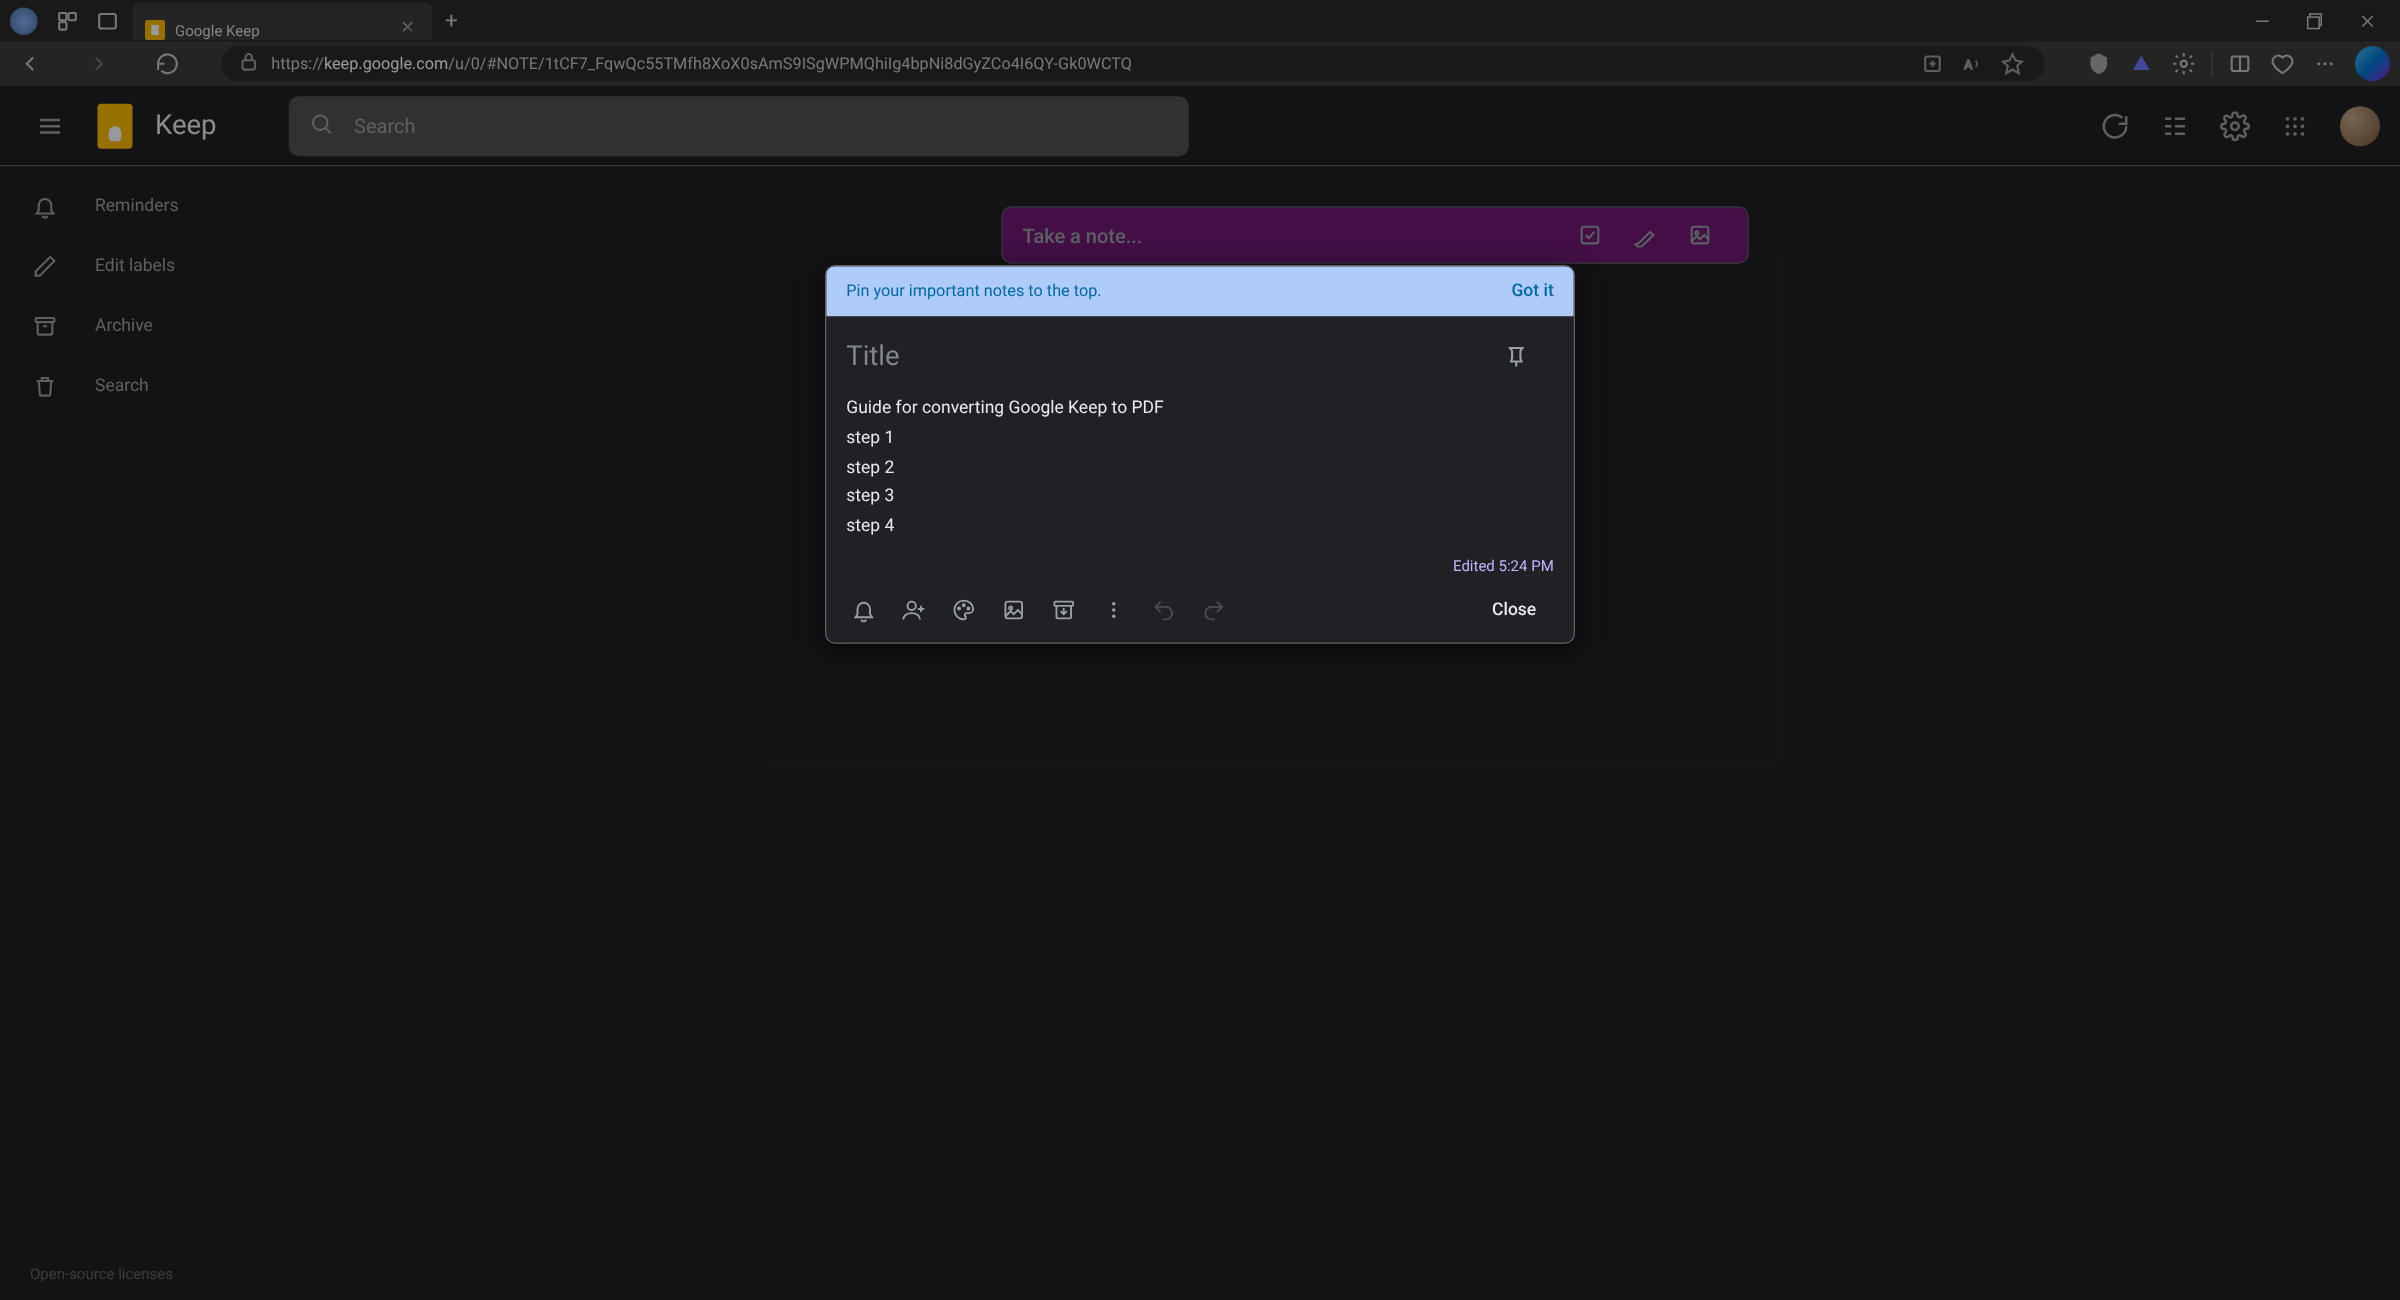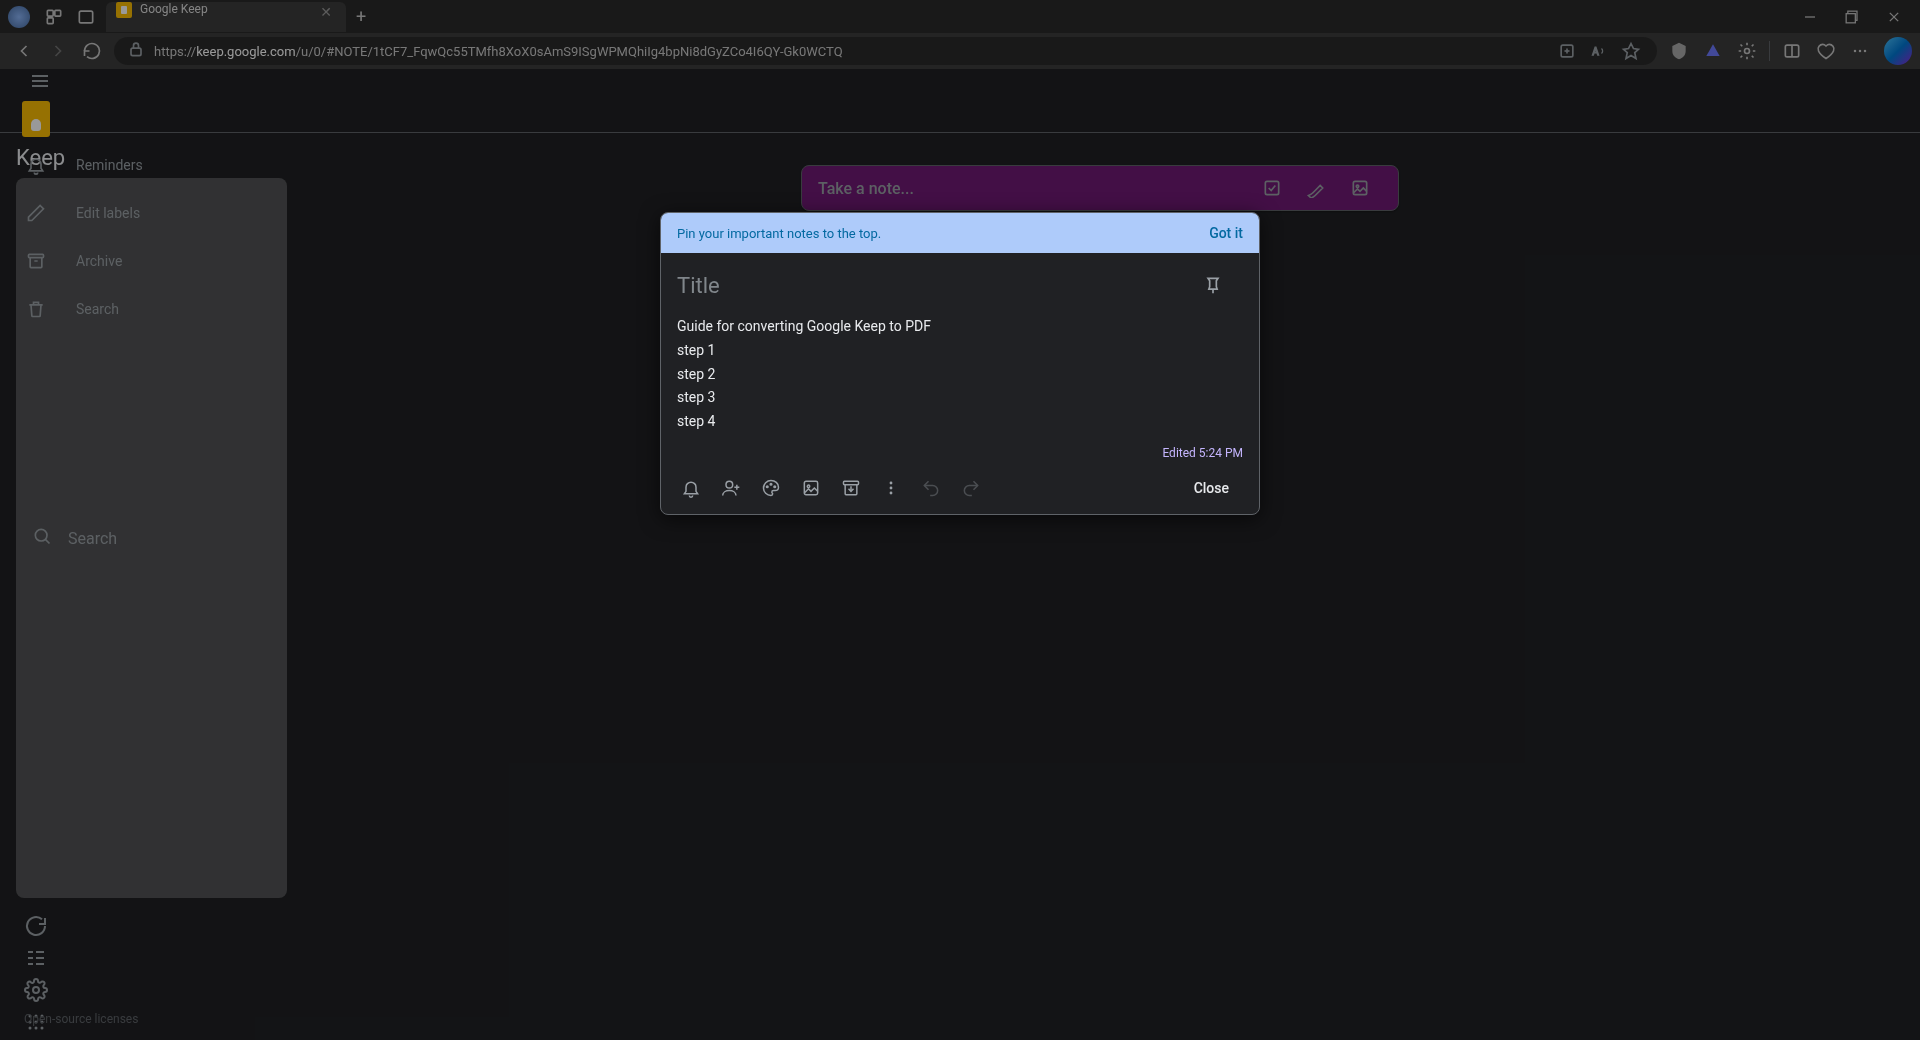--- a/index.html
+++ b/index.html
@@ -3,44 +3,44 @@
 <meta charset="utf-8">
 <style>
 * { margin: 0; padding: 0; box-sizing: border-box; font-family: 'Segoe UI', Roboto, Arial, sans-serif; }
 body { background: #202124; color: #e8eaed; overflow: hidden; width: 1920px; height: 1040px; position: relative; }
 
 
 .browser-top { background: #2b2b2b; height: 33px; display: flex; align-items: center; padding: 0 8px; }
 .tab-area { display: flex; align-items: center; flex: 1; }
 .profile-icon { width: 22px; height: 22px; border-radius: 50%; background: radial-gradient(circle, #8ab4f8, #4a6fa5); margin-right: 8px; }
 .workspace-icon, .tab-overview-icon { width: 32px; height: 32px; display: flex; align-items: center; justify-content: center; color: #c7c7c7; cursor: pointer; }
-.browser-tab { background: #3c3c3c; height: 30px; display: flex; align-items: flex-start; padding: 0 10px; border-radius: 6px 6px 0 0; margin-left: 4px; min-width: 240px; position: relative; }
+.browser-tab { background: #3c3c3c; height: 30px; display: flex; align-items: flex-end; padding: 0 10px; border-radius: 6px 6px 0 0; margin-left: 4px; min-width: 240px; position: relative; }
 .tab-favicon { width: 16px; height: 16px; background: #fbbc04; border-radius: 2px; margin-right: 8px; display: flex; align-items: center; justify-content: center; }
 .tab-favicon::after { content: ''; width: 6px; height: 8px; background: #fff; border-radius: 1px; }
 .tab-title { font-size: 12px; color: #ddd; flex: 1; }
 .tab-close { color: #999; font-size: 14px; cursor: pointer; padding: 2px 4px; }
 .new-tab { color: #c7c7c7; font-size: 18px; padding: 0 10px; cursor: pointer; }
 .window-controls { display: flex; gap: 6px; margin-left: auto; }
 .win-ctrl { width: 36px; height: 28px; display: flex; align-items: center; justify-content: center; color: #c7c7c7; cursor: pointer; }
 
-.address-row { background: #3c3c3c; height: 36px; display: flex; align-items: center; padding: 0 8px; gap: 2px; }
+.address-row { background: #3c3c3c; height: 36px; display: flex; align-items: center; padding: 0 8px; gap: 23px; }
 .nav-btn { width: 32px; height: 32px; display: flex; align-items: center; justify-content: center; color: #c7c7c7; cursor: pointer; border-radius: 4px; }
 .nav-btn.disabled { opacity: 0.4; }
 .address-bar { flex: 1; background: #2b2b2b; height: 28px; border-radius: 14px; display: flex; align-items: center; padding: 0 12px; gap: 8px; margin: 0 4px; }
 .lock-icon { color: #9aa0a6; }
 .url-text { font-size: 13px; color: #c7c7c7; }
 .url-text .domain { color: #fff; }
 .addr-actions { display: flex; gap: 4px; margin-left: auto; }
 .addr-icon { width: 28px; height: 28px; display: flex; align-items: center; justify-content: center; color: #9aa0a6; cursor: pointer; }
 .right-icons { display: flex; gap: 2px; align-items: center; }
 .right-icon { width: 32px; height: 32px; display: flex; align-items: center; justify-content: center; color: #c7c7c7; cursor: pointer; }
 .copilot-btn { width: 28px; height: 28px; border-radius: 50%; background: linear-gradient(135deg, #4cc2ff, #0078d4, #8a2be2); margin-left: 6px; }
 
 
-.keep-header { height: 64px; border-bottom: 1px solid #5f6368; display: flex; align-items: flex-start; padding: 0 16px; gap: 8px; background: #202124; flex-direction: column; }
+.keep-header { height: 64px; border-bottom: 1px solid #5f6368; display: flex; align-items: center; padding: 0 16px; gap: 8px; background: #202124; }
 .menu-btn { width: 48px; height: 48px; display: flex; align-items: center; justify-content: center; color: #9aa0a6; cursor: pointer; border-radius: 50%; }
 .keep-logo { width: 40px; height: 40px; display: flex; align-items: center; justify-content: center; margin-right: 4px; }
 .keep-logo-icon { width: 28px; height: 36px; background: #fbbc04; border-radius: 3px 3px 3px 3px; position: relative; display:flex; align-items:center; justify-content:center;}
 .keep-logo-icon::before { content:''; position:absolute; bottom:6px; width:10px; height:12px; background:#fff; border-radius:5px 5px 3px 3px;}
 .keep-title { font-size: 22px; color: #e8eaed; font-weight: 400; margin-right: 50px; }
 .search-box { flex: 0 0 720px; background: #525355; height: 48px; border-radius: 8px; display: flex; align-items: center; padding: 0 16px; gap: 16px; }
 .search-icon { color: #9aa0a6; }
 .search-input { background: transparent; border: none; outline: none; color: #e8eaed; font-size: 16px; flex: 1; }
 .search-input::placeholder { color: #9aa0a6; }
 .header-spacer { flex: 1; }

